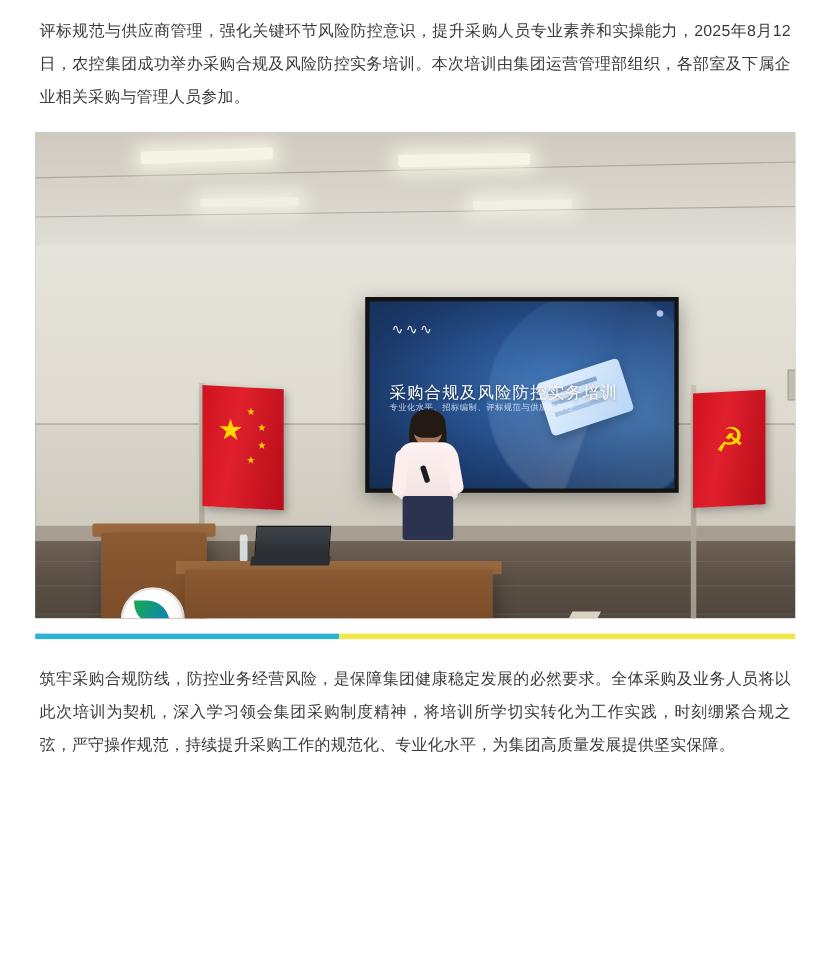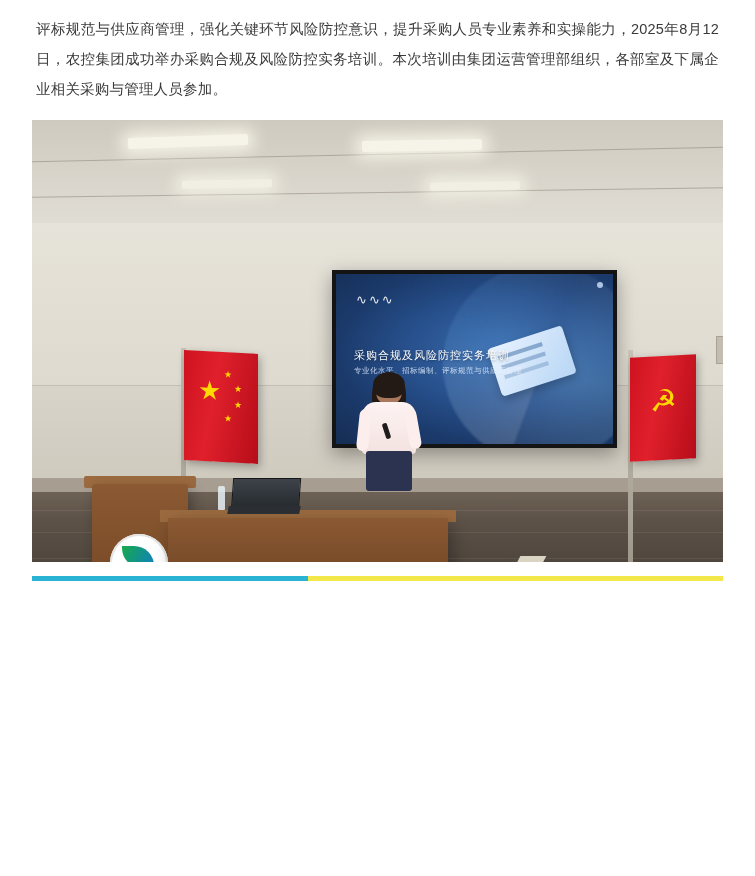--- a/index.html
+++ b/index.html
@@ -159,21 +159,21 @@
     left: 20px; top: 18px;
     color: #ffffff;
     font-size: 13px;
     letter-spacing: 2px;
     opacity: .9;
   }
   .screen-title {
     position: absolute;
     left: 18px; top: 74px;
     color: #ffffff;
-    font-size: 11px;
+    font-size: 15px;
     letter-spacing: 1px;
     text-shadow: 0 1px 3px rgba(0,0,0,.4);
     white-space: nowrap;
   }
   .screen-sub {
     position: absolute;
     left: 18px; top: 92px;
     color: rgba(230,240,255,.8);
     font-size: 7.5px;
     letter-spacing: .5px;
@@ -460,15 +460,18 @@
 
         <div class="paper pa1"></div>
 
       </div>
     </div>
   </div>
 
   <div class="divider-bar"></div>
 
   <div class="article-body">
+    <div class="para-block">
+      <p class="para">筑牢采购合规防线，防控业务经营风险，是保障集团健康稳定发展的必然要求。全体采购及业务人员将以此次培训为契机，深入学习领会集团采购制度精神，将培训所学切实转化为工作实践，时刻绷紧合规之弦，严守操作规范，持续提升采购工作的规范化、专业化水平，为集团高质量发展提供坚实保障。</p>
+    </div>
   </div>
 
 </div>
 
 </body></html>

